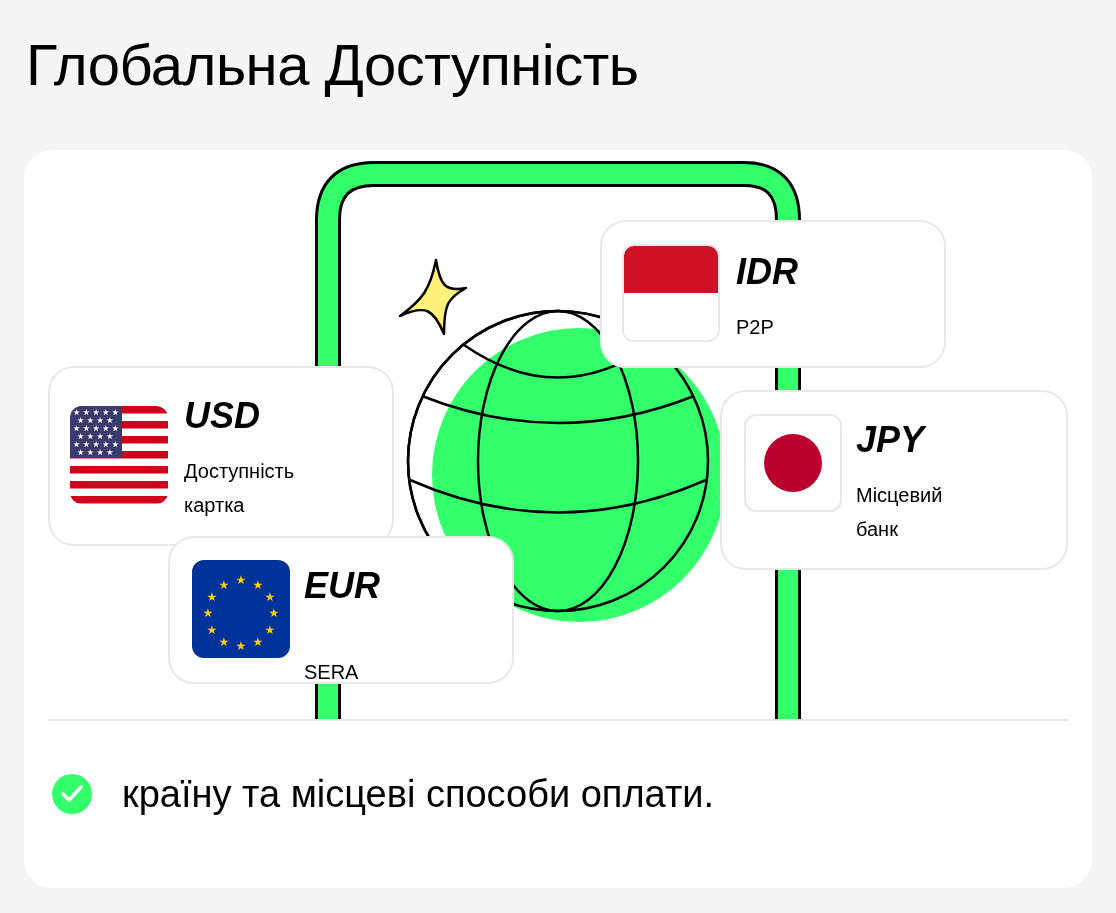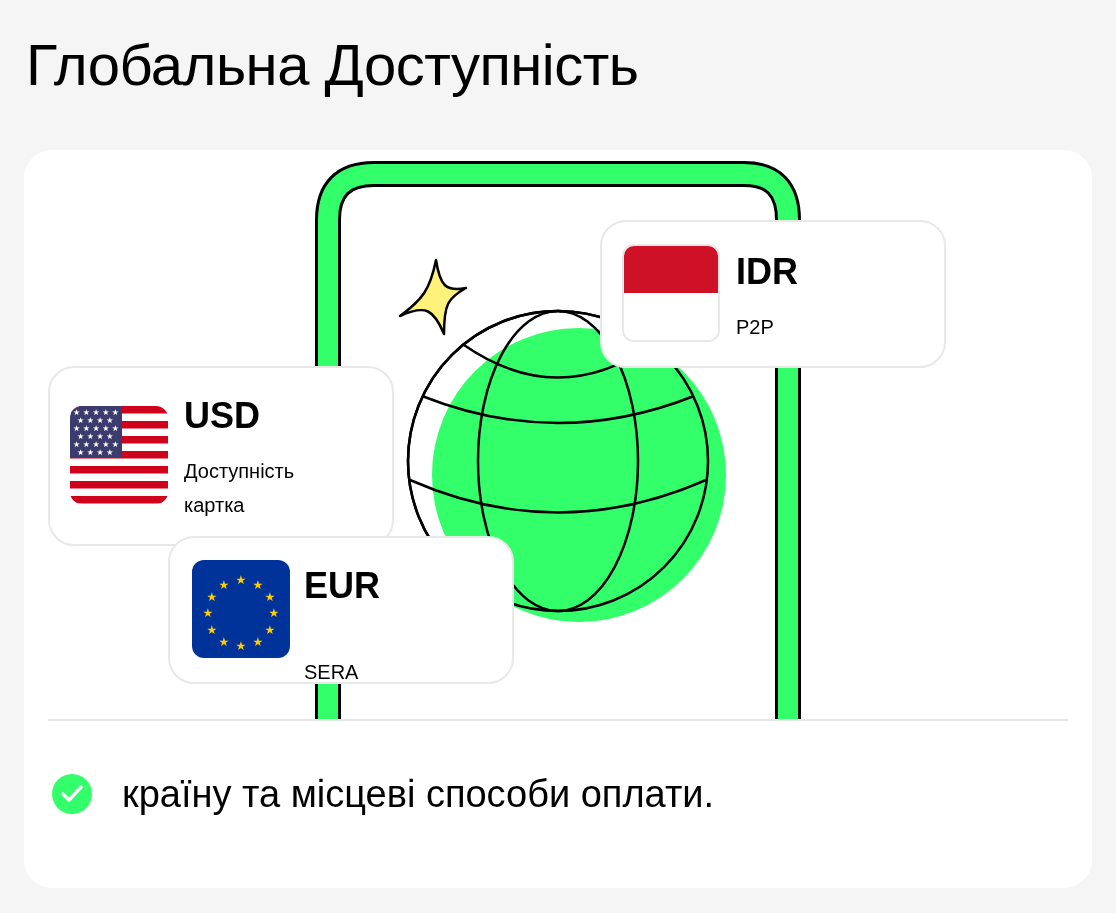--- a/index.html
+++ b/index.html
@@ -16,21 +16,21 @@
     .illustration { position: absolute; left: 0; top: 0; width: 1068px; height: 570px; overflow: hidden; }
     .phone-svg { position: absolute; left: 0; top: 0; }
     .divider { position: absolute; left: 24px; right: 24px; top: 569px; height: 2px; background: #e6e6e6; }
     .currency {
       position: absolute; background: #fff; border: 2px solid #e8e8e8; border-radius: 26px;
       display: flex; align-items: flex-start;
     }
     .flag {
       position: absolute; width: 98px; height: 98px; border-radius: 12px; overflow: hidden;
     }
-    .cur-code { position: absolute; font-size: 36px; font-weight: 700; line-height: 40px; }
+    .cur-code { position: absolute; font-size: 36px; font-weight: 700; line-height: 40px; font-style: italic; }
     .cur-method { position: absolute; font-size: 20px; line-height: 34px; }
     .footer {
       position: absolute; left: 28px; top: 620px; display: flex; align-items: flex-start;
     }
     .check {
       width: 40px; height: 40px; border-radius: 50%; background: #33ff6a;
       display: flex; align-items: center; justify-content: center; margin-top: 4px;
     }
     .footer-text {
       margin-left: 30px; font-size: 38px; line-height: 48px; width: 900px;
@@ -96,20 +96,28 @@
             <text x="3" y="41">★ ★ ★ ★ ★</text>
             <text x="7" y="49">★ ★ ★ ★</text>
           </g>
         </svg>
       </div>
       <div class="cur-code" style="left:134px; top:28px;">USD</div>
       <div class="cur-method" style="left:134px; top:86px;">Доступність</div>
       <div class="cur-method" style="left:134px; top:120px;">картка</div>
     </div>
 
+    <div class="currency" style="left:696px; top:240px; width:348px; height:180px;">
+      <div class="flag" style="left:22px; top:22px; width:98px; height:98px; border:2px solid #e8e8e8; background:#fff; display:flex; align-items:center; justify-content:center;">
+        <div style="width:58px; height:58px; border-radius:50%; background:#bc002d;"></div>
+      </div>
+      <div class="cur-code" style="left:134px; top:28px;">JPY</div>
+      <div class="cur-method" style="left:134px; top:86px;">Місцевий</div>
+      <div class="cur-method" style="left:134px; top:120px;">банк</div>
+    </div>
 
     <div class="currency" style="left:144px; top:386px; width:346px; height:148px;">
       <div class="flag" style="left:22px; top:22px; width:98px; height:98px;">
         <svg width="98" height="98" viewBox="0 0 98 98">
           <rect width="98" height="98" fill="#003399"></rect>
           <g fill="#ffcc00" font-size="12" font-family="DejaVu Sans, sans-serif" text-anchor="middle">
             <text x="49" y="24">★</text>
             <text x="66" y="29">★</text>
             <text x="78" y="41">★</text>
             <text x="82" y="57">★</text>

